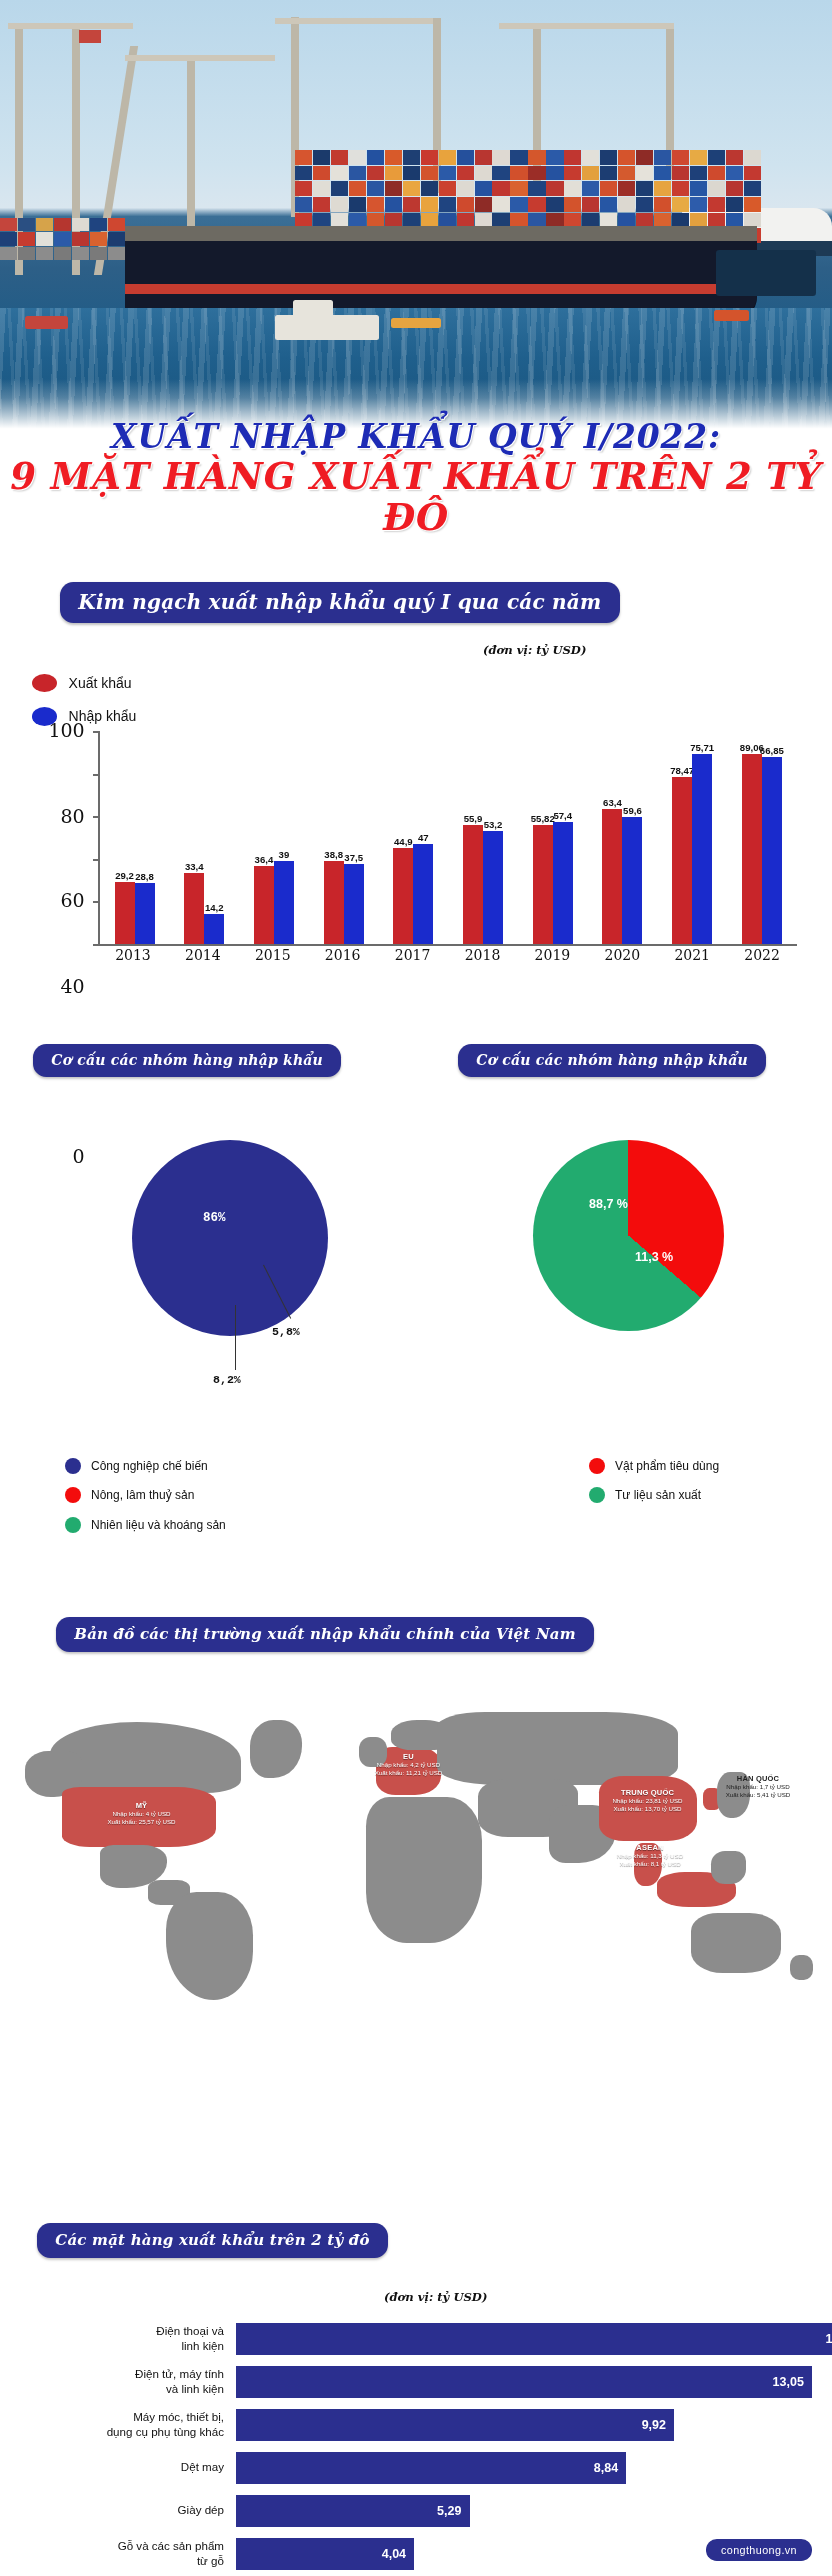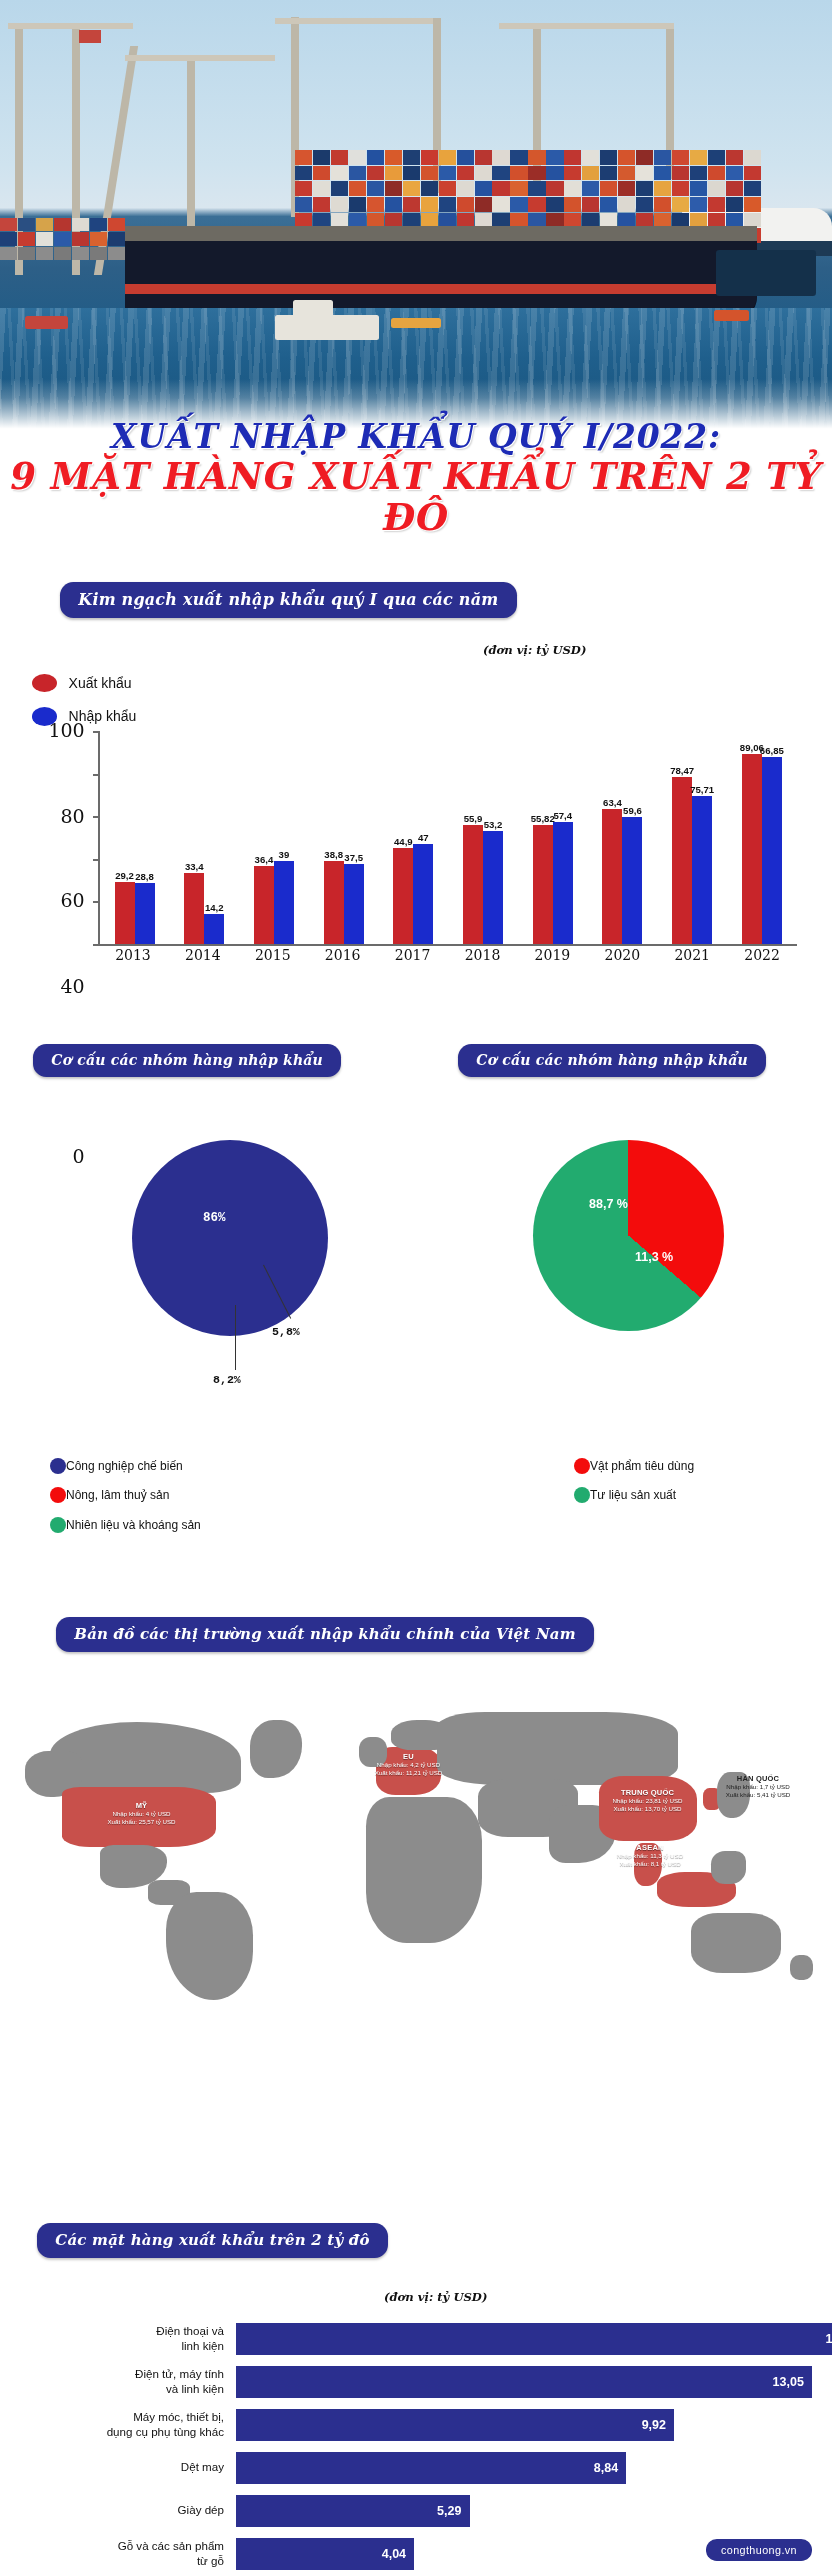--- a/index.html
+++ b/index.html
@@ -56,21 +56,21 @@
     line-height:1.1;margin-top:1.7px;
   }
 
   
   .banner{
     position:absolute;
     background:#2b2f8f;
     color:#ffffff;
     font-family:"DejaVu Serif", serif;
     font-weight:700;font-style:italic;
-    font-size:16px;
+    font-size:20px;
     padding:7.5px 18.3px 9.2px 18.3px;
     border-radius:13.3px;
     white-space:nowrap;
     box-shadow:0 1.7px 2.5px rgba(0,0,0,.25);
     letter-spacing:0.2px;
   }
   .unit{
     position:absolute;
     font-family:"DejaVu Serif", serif;
     font-style:italic;font-weight:700;
@@ -100,21 +100,21 @@
         font-size:9.6px;font-weight:600;color:#111;white-space:nowrap;margin-bottom:1.7px;}
   .xticks{position:absolute;left:98px;top:298px;width:699px;display:flex;}
   .xtick{flex:1;text-align:center;font-family:"DejaVu Serif", serif;font-size:14px;color:#111;}
 
   
   .pie{position:absolute;border-radius:50%;}
   .pie-pct{position:absolute;font-size:12.5px;font-weight:700;color:#fff;}
   .pie-callout{position:absolute;font-size:11.6px;font-weight:700;color:#111;}
   .leader{position:absolute;background:#333;}
   .legend-p{position:absolute;}
-  .legend-p .legend-row{gap:0;margin-bottom:13.3px;}
+  .legend-p .legend-row{gap:10px;margin-bottom:13.3px;margin-left:15px;}
   .legend-p .dot{width:16px;height:16px;}
   .legend-p .legend-lbl{font-size:12px;}
   .dot.navy{background:#2b2f8f;}
   .dot.green{background:#22ab6f;}
   .dot.pure-red{background:#f30c0c;}
 
   
   .map{position:absolute;left:0;top:1672px;width:832px;height:349px;background:#ffffff;}
   .land{position:absolute;background:#8c8c8c;}
   .land.hl{background:#c8504b;}
@@ -460,21 +460,21 @@
               <span class="bval">63,4</span>
             </div>
             <div class="bar imp" style="height: 127px;">
               <span class="bval">59,6</span>
             </div>
           </div>
           <div class="group">
             <div class="bar exp" style="height: 167px;">
               <span class="bval">78,47</span>
             </div>
-            <div class="bar imp" style="height: 148px;">
+            <div class="bar imp" style="height: 190px;">
               <span class="bval">75,71</span>
             </div>
           </div>
           <div class="group">
             <div class="bar exp" style="height: 190px;">
               <span class="bval">89,06</span>
             </div>
             <div class="bar imp" style="height: 187px;">
               <span class="bval">66,85</span>
             </div>

